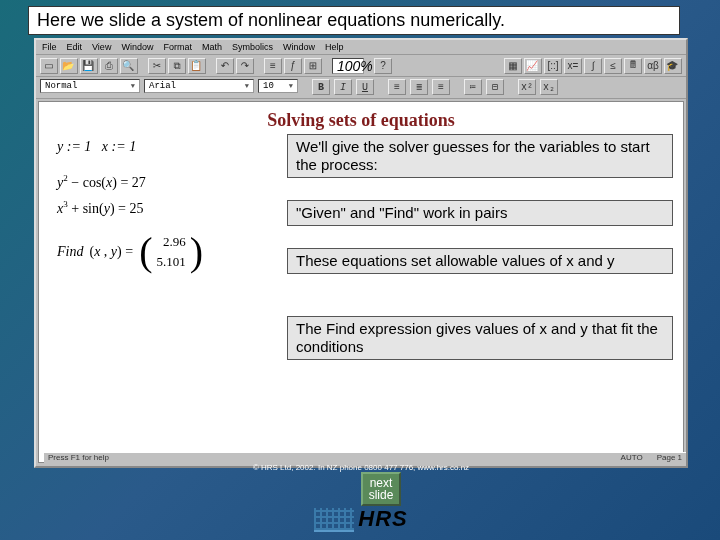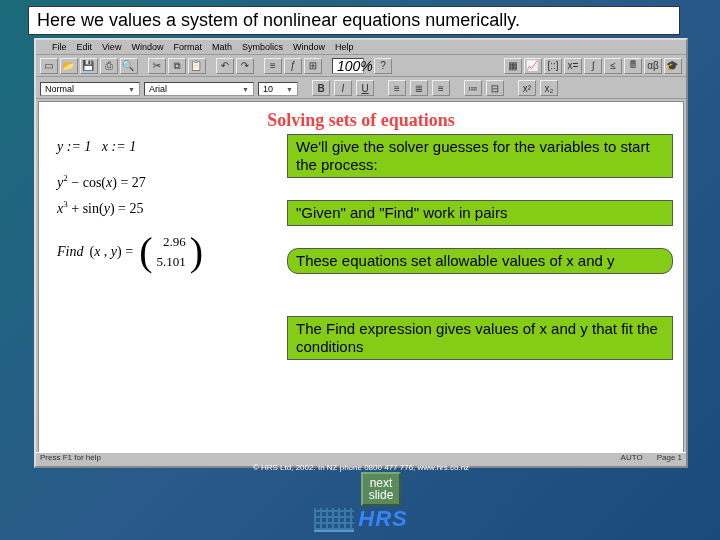--- a/index.html
+++ b/index.html
@@ -30,21 +30,21 @@
     height: 430px;
     background: #c0c0c0;
     border: 2px solid #888;
     border-top-color: #ddd;
     border-left-color: #ddd;
     font-family: Tahoma, Arial, sans-serif;
   }
   .menubar {
     display: flex;
     gap: 10px;
-    padding: 2px 16px;
+    padding: 2px 6px;
     font-size: 9px;
     background: #c0c0c0;
     border-bottom: 1px solid #999;
   }
   .menubar span { cursor: default; }
   .toolbar {
     display: flex;
     align-items: center;
     gap: 2px;
     padding: 2px 4px;
@@ -70,26 +70,27 @@
     background: #fff;
     border: 1px inset #999;
     font-size: 14px;
     display: flex;
     align-items: center;
     padding: 0 4px;
     font-style: italic;
   }
   .format-bar {
     display: flex;
-    align-items: flex-end;
+    align-items: flex-start;
     gap: 4px;
     padding: 2px 4px;
     background: #c0c0c0;
     border-bottom: 1px solid #999;
     height: 22px;
+    font-family: Liberation Mono, monospace;
   }
   .combo {
     background: #fff;
     border: 1px inset #999;
     font-size: 9px;
     padding: 1px 4px;
     display: flex;
     align-items: center;
     justify-content: space-between;
   }
@@ -99,21 +100,21 @@
     height: 362px;
     margin: 2px;
     border: 1px solid #888;
     position: relative;
     padding: 8px 18px;
     font-family: 'Times New Roman', serif;
   }
   .doc-title {
     text-align: center;
     font-weight: bold;
-    color: #ef4444;
+    color: #7f1d1d;
     font-size: 18px;
     margin-bottom: 8px;
   }
   .math-row {
     margin: 6px 0;
     font-size: 14px;
     font-style: italic;
     font-family: 'Times New Roman', serif;
   }
   .math-label {
@@ -133,32 +134,32 @@
   .vec-col {
     display: inline-flex;
     flex-direction: column;
     align-items: flex-end;
     font-size: 13px;
     gap: 4px;
     padding: 2px 4px;
   }
   .callout {
     position: absolute;
-    background: #84cc16;
+    background: #e5e5e5;
     border: 1px solid #555;
     padding: 3px 8px;
     font-size: 15px;
     font-family: Verdana, Arial, sans-serif;
     z-index: 5;
     line-height: 1.2;
   }
   .statusbar {
     position: absolute;
     bottom: 0;
-    left: 0; right: 0;
+    left: 8px; right: 0;
     height: 14px;
     background: #c0c0c0;
     border-top: 1px solid #fff;
     font-size: 8px;
     display: flex;
     justify-content: space-between;
     padding: 0 4px;
     color: #333;
   }
   .statusbar .right { display: flex; gap: 14px; }
@@ -195,30 +196,30 @@
   .hrs-grid {
     width: 40px; height: 24px;
     background: repeating-linear-gradient(0deg, #3a7aaa 0 2px, transparent 2px 6px),
                 repeating-linear-gradient(90deg, #3a7aaa 0 2px, transparent 2px 6px);
     border-bottom: 2px solid #5a9aca;
   }
   .hrs-text {
     font-size: 22px;
     font-weight: bold;
     font-style: italic;
-    color: #3b82f6;
+    color: #000000;
     letter-spacing: 1px;
   }
   sup { font-size: 0.65em; vertical-align: super; }
 </style>
 </head>
 <body>
 
 <div class="header-callout">
-  <span>Here we values a system of nonlinear equations numerically.</span>
+  <span>Here we slide a system of nonlinear equations numerically.</span>
 </div>
 
 <div class="app-window">
 
   <div class="menubar">
     <span>File</span>
     <span>Edit</span>
     <span>View</span>
     <span>Window</span>
     <span>Format</span>
@@ -319,21 +320,21 @@
         <span class="paren-r">)</span>
       </span>
     </div>
 
     <div class="callout" style="top:32px; left:248px; right:10px;">
       <span>We'll give the solver guesses for the variables to start the process:</span>
     </div>
     <div class="callout" style="top:98px; left:248px; right:10px;">
       <span>"Given" and "Find" work in pairs</span>
     </div>
-    <div class="callout" style="top:146px; left:248px; right:10px;border-radius:11px;">
+    <div class="callout" style="top:146px; left:248px; right:10px;">
       <span>These equations set allowable values of x and y</span>
     </div>
     <div class="callout" style="top:214px; left:248px; right:10px;">
       <span>The Find expression gives values of x and y that fit the conditions</span>
     </div>
   </div>
 
   <div class="statusbar">
     <span>Press F1 for help</span>
     <span class="right">

